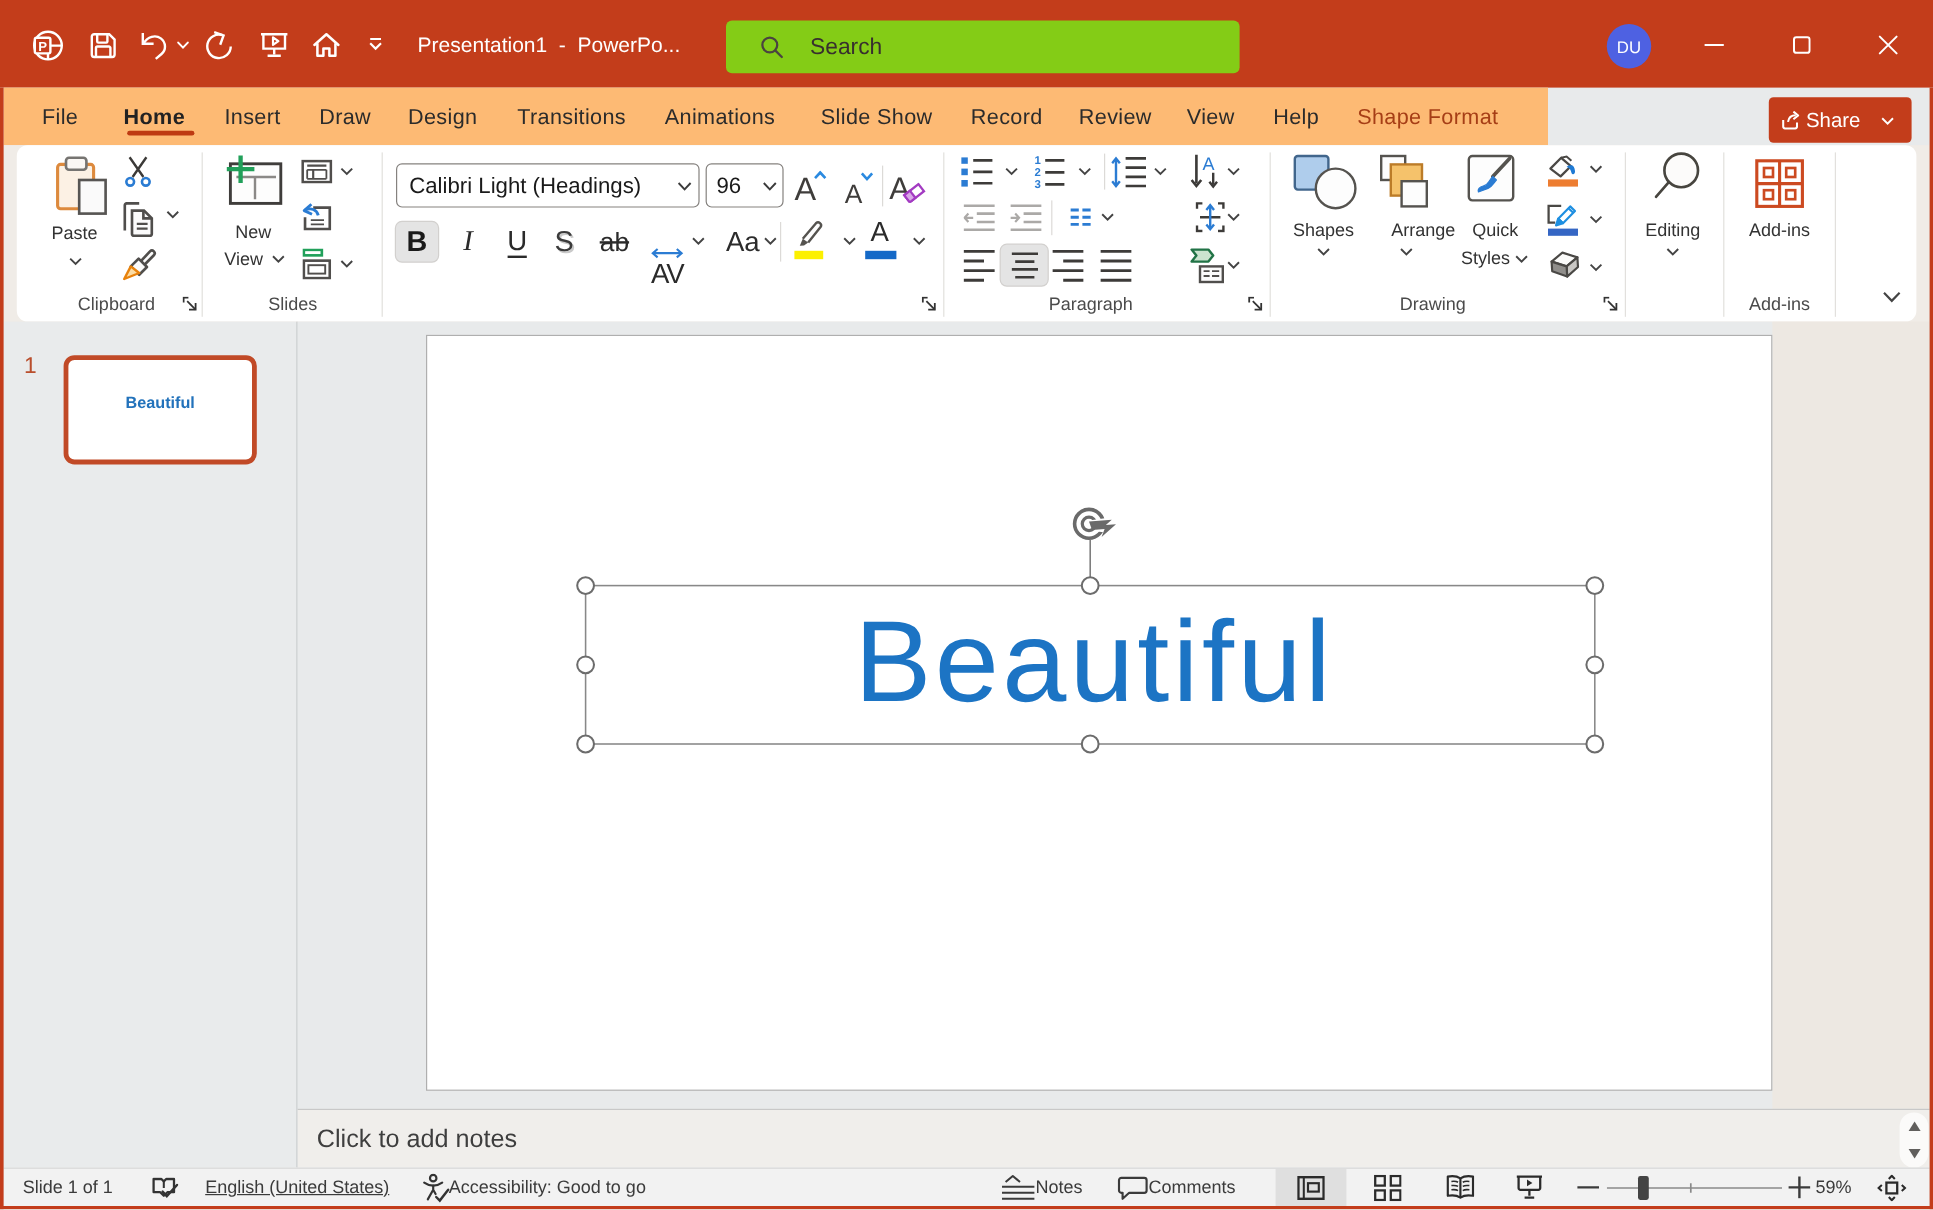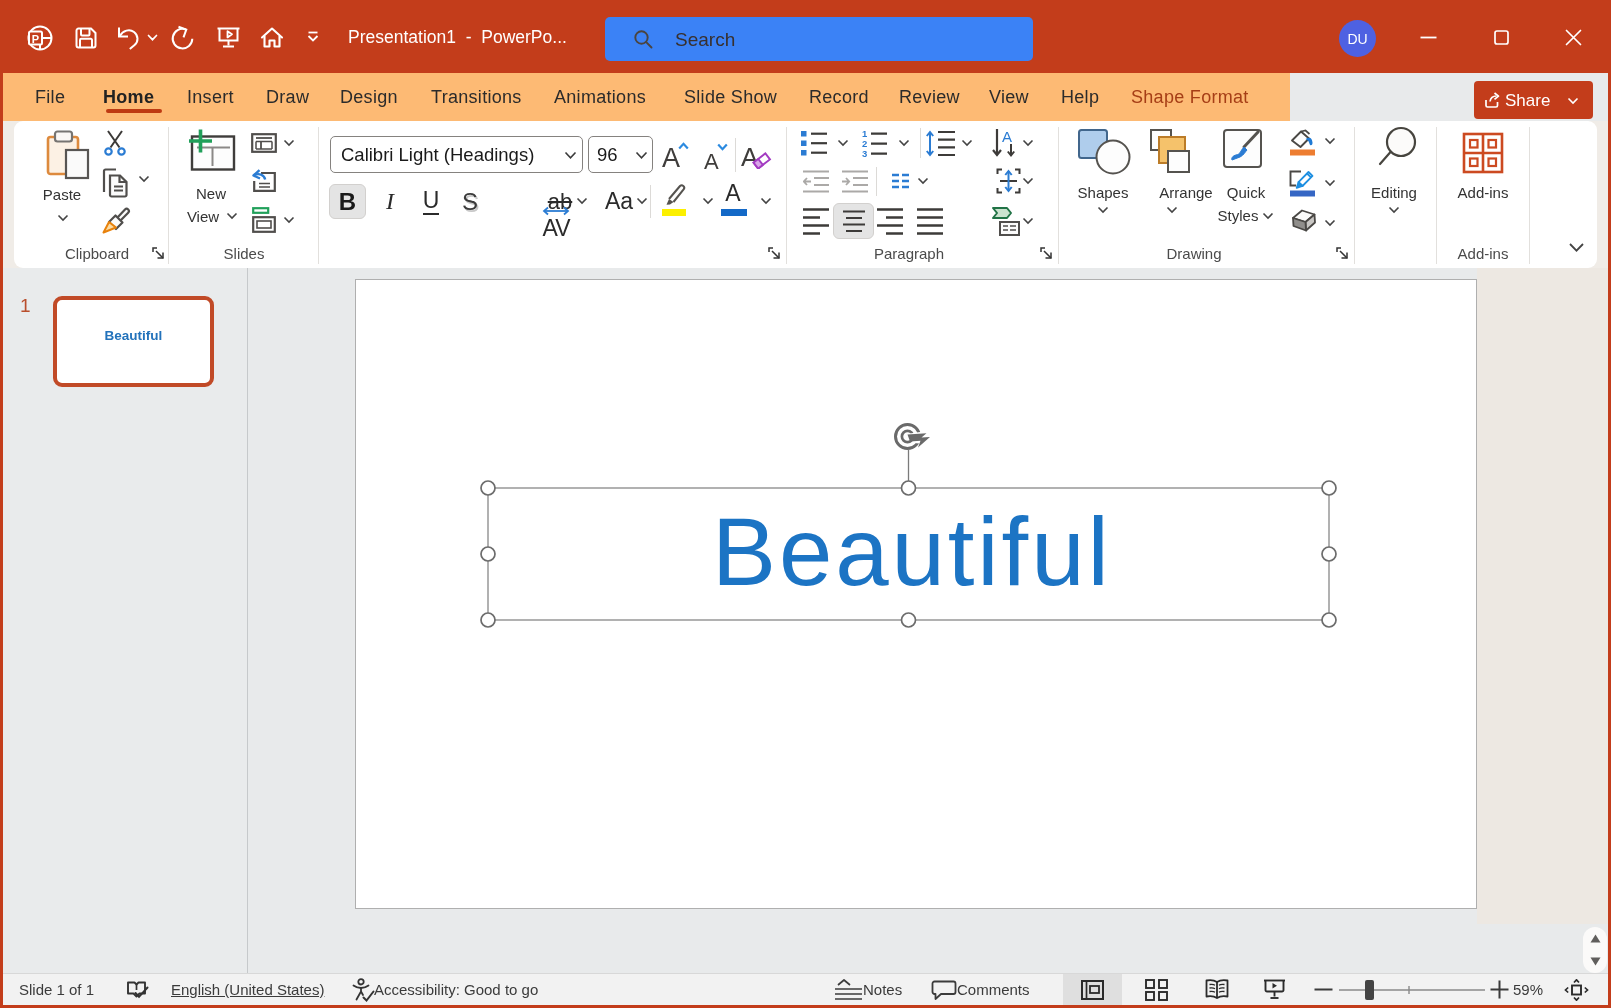--- a/index.html
+++ b/index.html
@@ -5,21 +5,21 @@
   * { margin:0; padding:0; box-sizing:border-box; }
   html,body { width:1611px; height:1008px; overflow:hidden; }
   body { font-family:"Liberation Sans", sans-serif; }
   #win { position:relative; width:1611px; height:1008px; background:#E8EAEB; overflow:hidden; }
   .abs { position:absolute; }
   svg { display:block; }
 
   
   #titlebar { position:absolute; left:0; top:0; width:1611px; height:73px; background:#C33D1B; }
   #titletext { position:absolute; left:348px; top:0; height:58px; line-height:75px; color:#fff; font-size:17.5px; }
-  #searchbox { position:absolute; left:605px; top:17px; width:428px; height:44px; background:#3b82f6; border-radius:5px; }
+  #searchbox { position:absolute; left:605px; top:17px; width:428px; height:44px; background:#84cc16; border-radius:5px; }
   #searchbox span { position:absolute; left:70px; top:0; line-height:45px; font-size:19px; color:#38302E; }
   #username { position:absolute; right:287px; top:0; height:73px; line-height:75px; color:#fff; font-size:17.5px; }
   #avatar { position:absolute; left:1339px; top:20px; width:37px; height:37px; border-radius:50%; background:#4E61E2; color:#fff; font-size:14px; text-align:center; line-height:38px; }
 
   
   #menubar { position:absolute; left:3px; top:73px; width:1287px; height:48px; background:#fdba74; }
   .tab { position:absolute; top:0; height:48px; line-height:49px; font-size:18px; letter-spacing:0.3px; color:#2b2b2b; }
   #homeline { position:absolute; left:103px; top:36px; width:56px; height:4px; background:#BE3A12; border-radius:2px; }
   #sharebtn { position:absolute; left:1471px; top:8px; width:119px; height:38px; background:#C33D1B; border-radius:4px; color:#fff; font-size:17px; }
   #sharebtn span { position:absolute; left:31px; top:0; line-height:39px; }
@@ -280,21 +280,21 @@
         <rect x="3" y="5" width="15" height="7.5" fill="#fff" stroke="#A33BC2" stroke-width="1.9"></rect>
         <rect x="3" y="5" width="6" height="7.5" fill="#D9A7E8" stroke="#A33BC2" stroke-width="1.9"></rect>
       </g>
     </svg>
 
     <div class="rowbtn-on" style="left:315px;top:63px;width:37px;height:35px;"></div>
     <div class="abs" style="left:315px;top:63px;width:37px;height:35px;text-align:center;line-height:35px;font-size:24px;font-weight:bold;color:#1A1A1A;">B</div>
     <div class="abs" style="left:364px;top:63px;width:24px;height:35px;text-align:center;line-height:35px;font-size:24px;font-style:italic;color:#2b2b2b;font-family:'Liberation Serif',serif;">I</div>
     <div class="abs" style="left:404px;top:63px;width:26px;height:35px;text-align:center;line-height:33px;font-size:23px;color:#2b2b2b;"><span style="border-bottom:2px solid #2b2b2b;">U</span></div>
     <div class="abs" style="left:444px;top:63px;width:24px;height:35px;text-align:center;line-height:35px;font-size:24px;color:#3b3b3b;text-shadow:1.5px 1.5px 0 #C9C9C9;">S</div>
-    <div class="abs" style="left:478px;top:63px;width:40px;height:35px;text-align:center;line-height:35px;font-size:22px;color:#2b2b2b;text-decoration:line-through;margin-left:48px;">ab</div>
+    <div class="abs" style="left:478px;top:63px;width:40px;height:35px;text-align:center;line-height:35px;font-size:22px;color:#2b2b2b;text-decoration:line-through;">ab</div>
     <div class="abs" style="left:524px;top:58px;width:36px;height:30px;text-align:center;font-size:23px;letter-spacing:-1px;color:#2b2b2b;margin-top:36px;">AV</div>
     <svg class="abs" style="left:527px;top:85px;" width="30" height="10" viewBox="0 0 30 10">
       <path d="M4 5 H26" stroke="#2B7CD3" stroke-width="1.8"></path>
       <path d="M7 1.5 L3 5 L7 8.5 M23 1.5 L27 5 L23 8.5" fill="none" stroke="#2B7CD3" stroke-width="1.8"></path>
     </svg>
     <svg class="chev" style="left:562px;top:76px;" width="12" height="8" viewBox="0 0 12 8">
         <path d="M1.5 1.5 L6 6 L10.5 1.5" stroke="#444" stroke-width="1.6" fill="none"></path>
       </svg>
     <div class="abs" style="left:577px;top:63px;width:56px;height:35px;text-align:center;line-height:35px;font-size:23px;color:#2b2b2b;">Aa</div>
     <svg class="chev" style="left:622px;top:76px;" width="12" height="8" viewBox="0 0 12 8">
@@ -543,20 +543,23 @@
         <circle cx="438.5" cy="68" r="7"></circle>
         <circle cx="859" cy="68" r="7"></circle>
       <circle cx="18" cy="134" r="7"></circle>
         <circle cx="859" cy="134" r="7"></circle>
       <circle cx="18" cy="200" r="7"></circle>
         <circle cx="438.5" cy="200" r="7"></circle>
         <circle cx="859" cy="200" r="7"></circle>
     </g>
   </svg>
 
+  <div id="notes">
+      <span>Click to add notes</span>
+    </div>
   <div id="notesbar">
     <svg class="abs" style="left:6.5px;top:7px;" width="11" height="9" viewBox="0 0 11 9">
         <path d="M5.5 0.5 L10.5 8.5 H0.5 Z" fill="#605E5C"></path>
       </svg>
     <svg class="abs" style="left:6.5px;top:30px;" width="11" height="9" viewBox="0 0 11 9">
         <path d="M0.5 0.5 H10.5 L5.5 8.5 Z" fill="#605E5C"></path>
       </svg>
   </div>
 
   <div id="statusbar">

